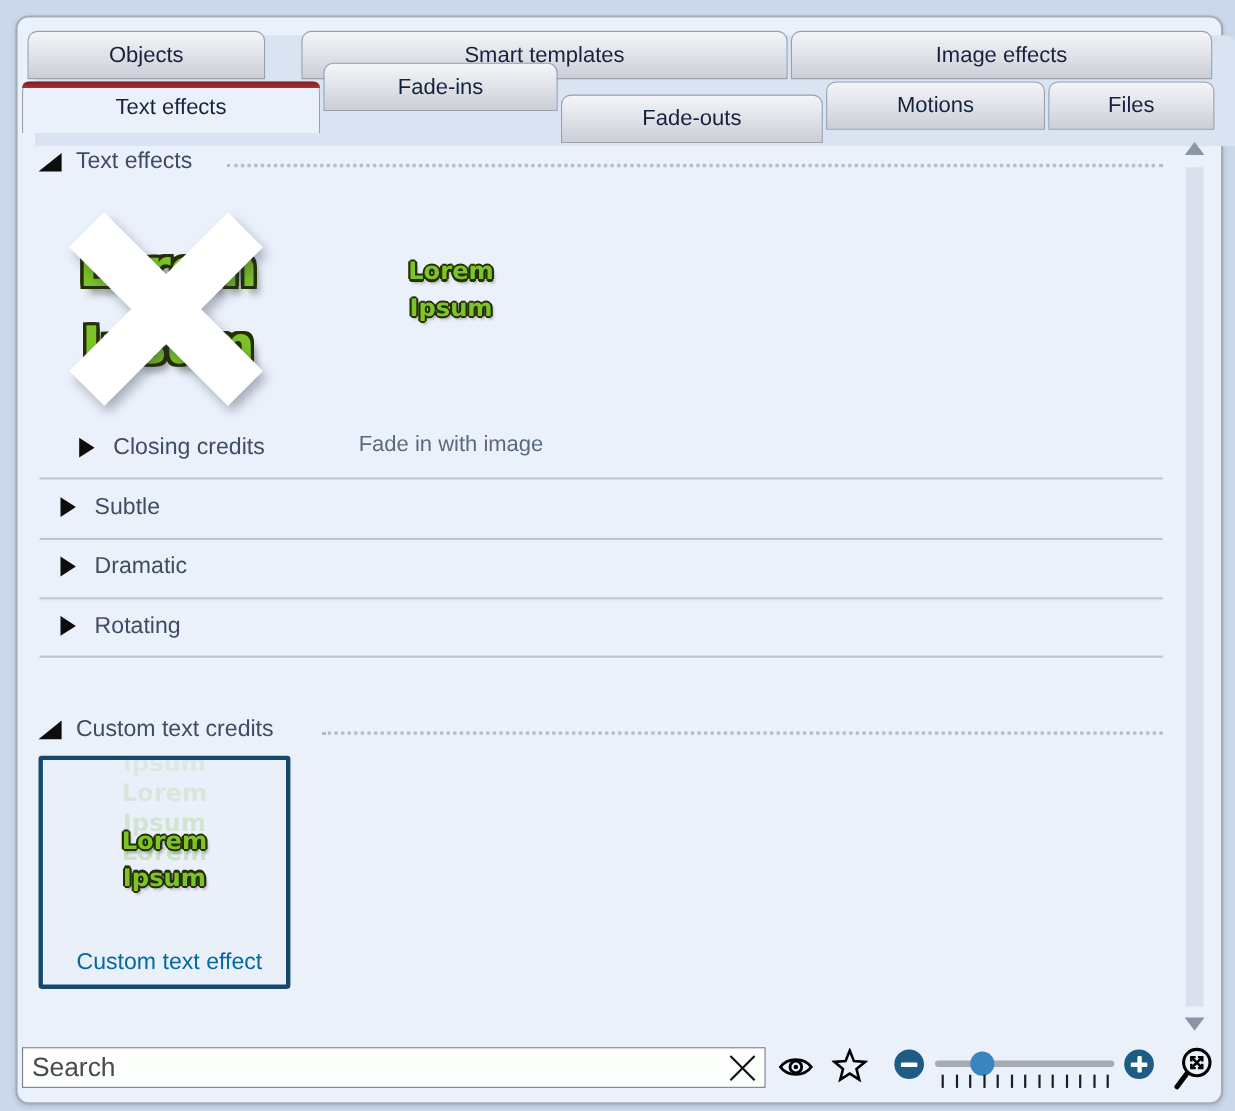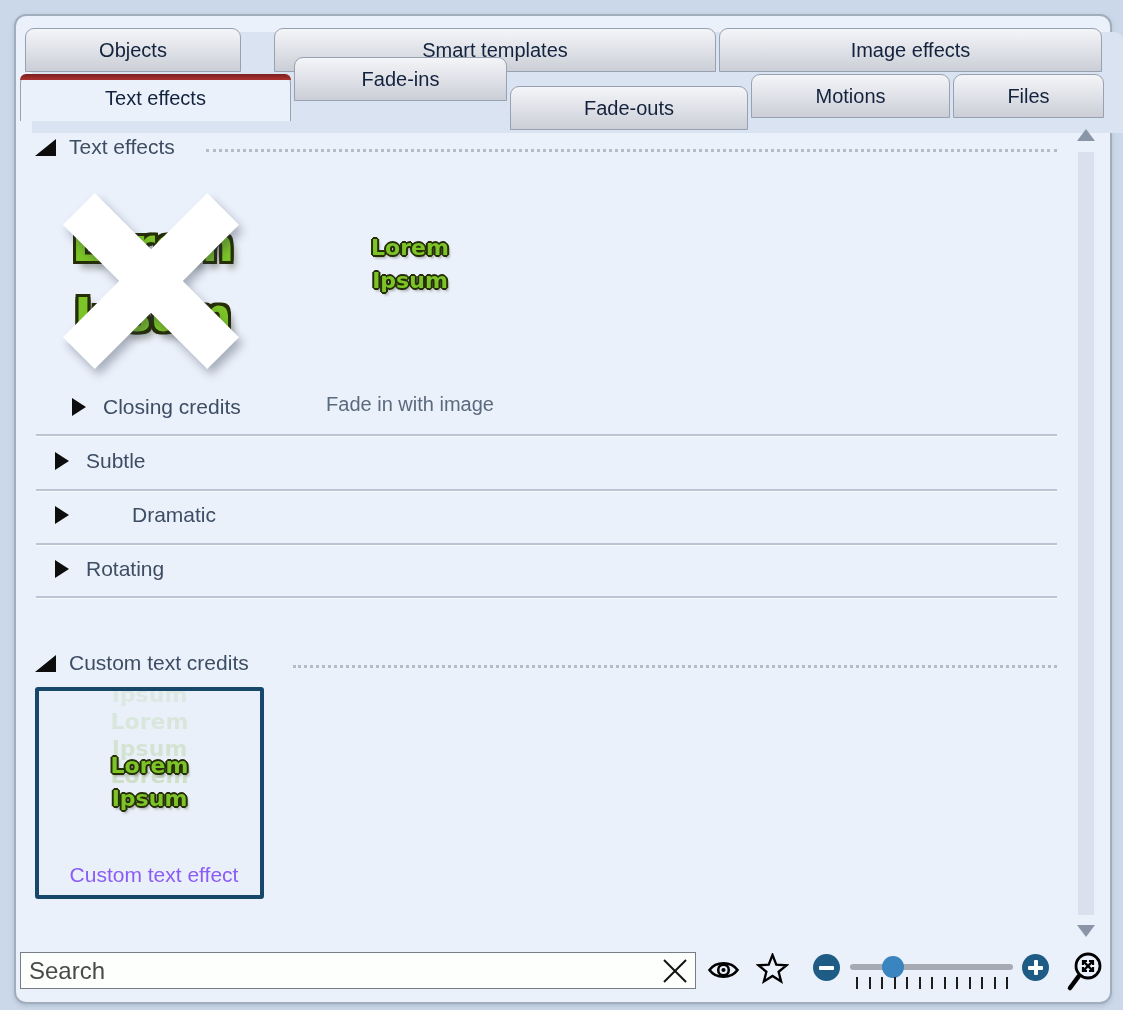--- a/index.html
+++ b/index.html
@@ -94,21 +94,21 @@
   }
   .ghost-stack{position:absolute;left:0;top:-10px;width:221px;text-align:center;}
   .ghost-stack .g{
     font-family:"DejaVu Sans", sans-serif;font-weight:bold;font-size:22px;line-height:27px;
     color:#8fbc56;filter:blur(.7px);
   }
   .g1{opacity:.14}.g2{opacity:.18}.g3{opacity:.24}.g4{opacity:.30}
   .custom-fx{position:absolute;left:0;top:58px;width:221px;}
   .custom-caption{
     position:absolute;left:0;bottom:8px;width:230px;text-align:center;
-    font-size:21px;color:#8b5cf6;white-space:nowrap;
+    font-size:21px;color:#0369a1;white-space:nowrap;
   }
   
   .scroll-up,.scroll-down{position:absolute;left:1077px;width:0;height:0;cursor:default;}
   .scroll-up{top:129px;border-left:9px solid transparent;border-right:9px solid transparent;border-bottom:12px solid #8a96a7;}
   .scroll-down{top:925px;border-left:9px solid transparent;border-right:9px solid transparent;border-top:12px solid #8a96a7;}
   .scroll-thumb{position:absolute;left:1078px;top:152px;width:16px;height:763px;background:#d9e1ee;}
   
   .search-box{
     position:absolute;left:20px;top:952px;width:676px;height:37px;box-sizing:border-box;
     border:1px solid #767d88;background:#fdfffd;
@@ -203,21 +203,21 @@
   <span class="sec-title">Closing credits</span>
 </div>
 <div class="group-divider" style="top:434px;"></div>
 
 <div class="sec-header" style="left:55px;top:448px;">
   <span class="tri-closed"></span>
   <span class="sec-title">Subtle</span>
 </div>
 <div class="group-divider" style="top:489px;"></div>
 
-<div class="sec-header" style="left:55px;top:502px;gap:46px;">
+<div class="sec-header" style="left:55px;top:502px;">
   <span class="tri-closed"></span>
   <span class="sec-title">Dramatic</span>
 </div>
 <div class="group-divider" style="top:543px;"></div>
 
 <div class="sec-header" style="left:55px;top:556px;">
   <span class="tri-closed"></span>
   <span class="sec-title">Rotating</span>
 </div>
 <div class="group-divider" style="top:596px;"></div>

